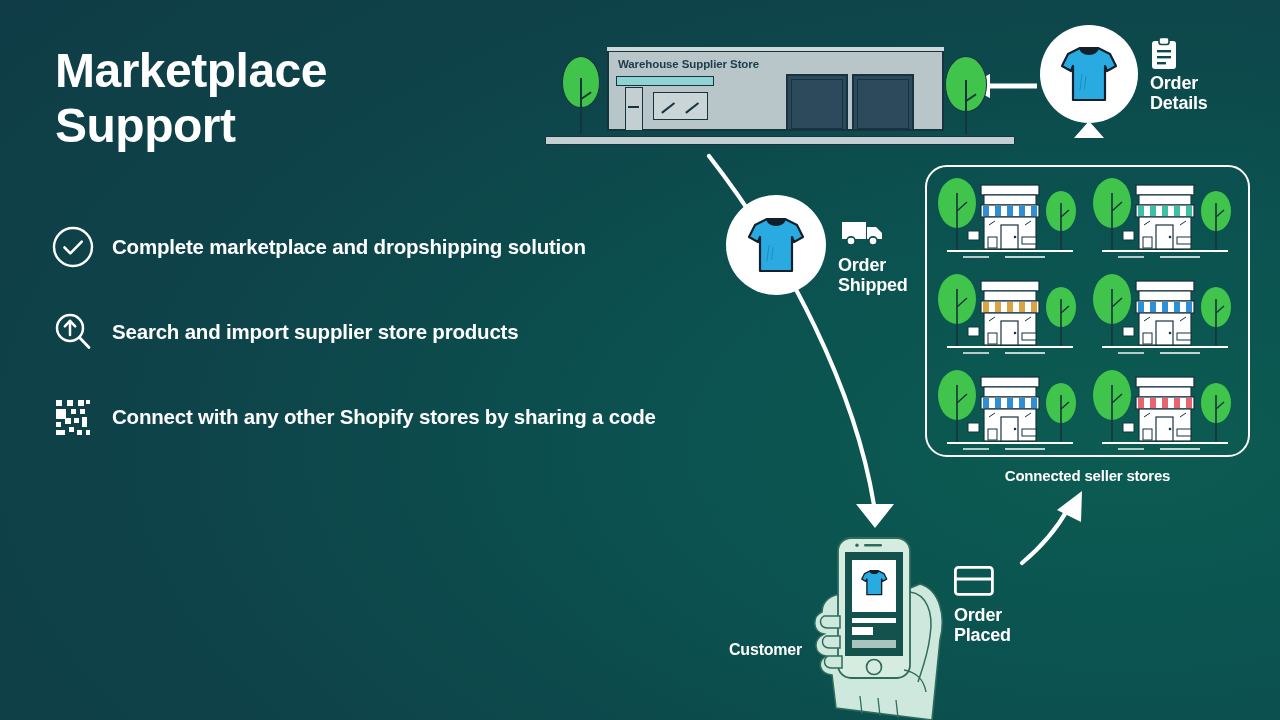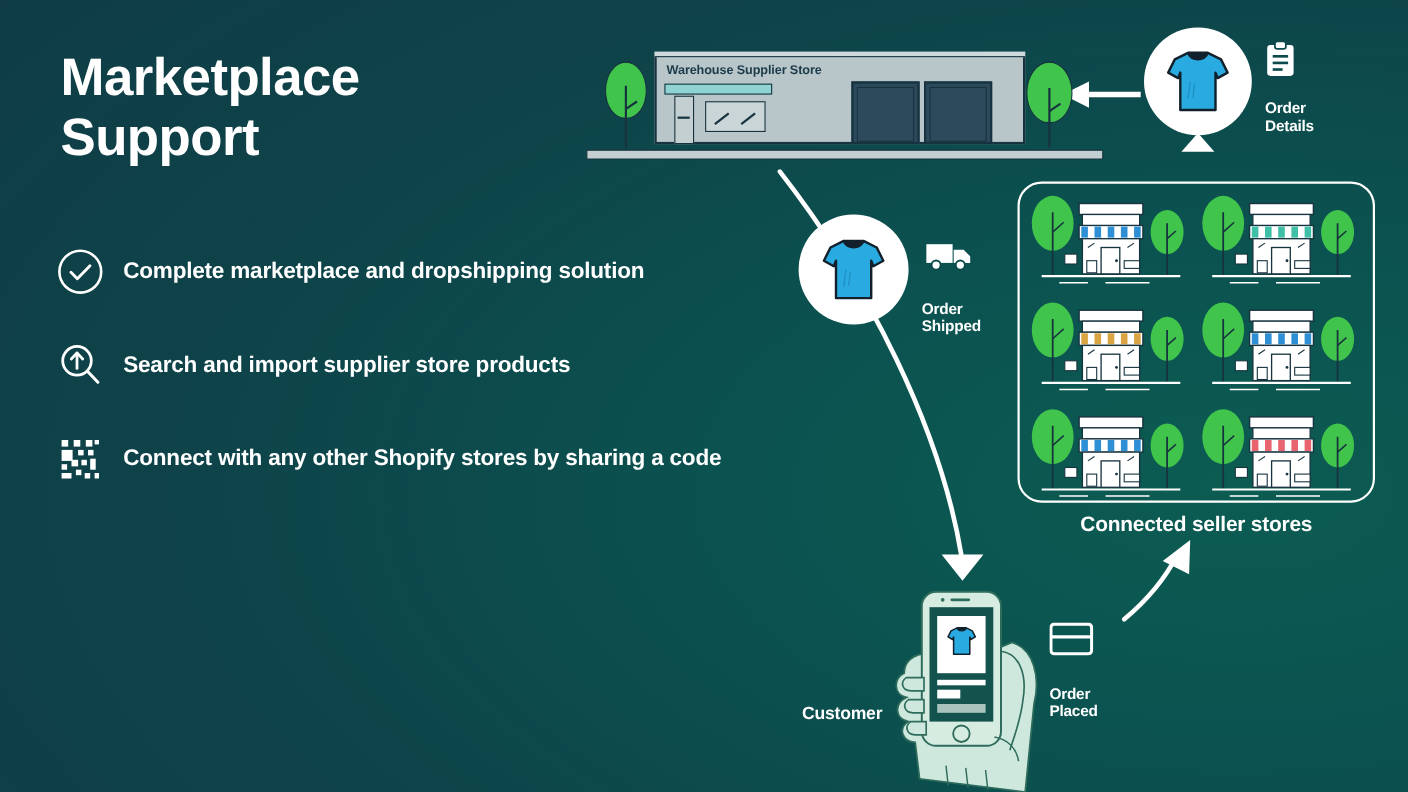--- a/index.html
+++ b/index.html
@@ -42,21 +42,21 @@
   }
   .feature-label {
     color: #ffffff;
     font-size: 20.5px;
     font-weight: bold;
     letter-spacing: -0.2px;
     white-space: nowrap;
   }
 
   
-  #warehouse { position: absolute; left: 528px; top: 30px; width: 480px; height: 115px; }
+  #warehouse { position: absolute; left: 540px; top: 30px; width: 480px; height: 115px; }
   .wh-ground {
     position: absolute; left: 5px; bottom: 0; width: 470px; height: 9px;
     background: #c3cfd1; border: 1.5px solid #17333f; border-radius: 1px;
   }
   .wh-building {
     position: absolute; left: 67px; top: 17px; width: 337px; height: 84px;
     background: #b8c6c9; border: 2px solid #17333f;
   }
   .wh-roofline {
     position: absolute; left: 67px; top: 17px; width: 337px; height: 5px;
@@ -127,41 +127,41 @@
   }
   .node-pointer {
     position: absolute;
     width: 0; height: 0;
     border-left: 15px solid transparent;
     border-right: 15px solid transparent;
     border-bottom: 17px solid #ffffff;
   }
   .node-caption {
     position: absolute;
-    color: #ffffff; font-size: 14px; font-weight: bold; line-height: 1.12;
-    white-space: pre-line; letter-spacing: -0.2px; margin-top: 18px;
+    color: #ffffff; font-size: 18px; font-weight: bold; line-height: 1.12;
+    white-space: pre-line; letter-spacing: -0.2px;
   }
   .caption-icon { position: absolute; }
 
   
   #stores-box {
     position: absolute; left: 925px; top: 165px; width: 325px; height: 292px;
     border: 2.5px solid #ffffff; border-radius: 22px;
   }
   .stores-grid {
     position: absolute; left: 0; top: 0; width: 100%; height: 100%;
     display: grid;
     grid-template-columns: 1fr 1fr;
     grid-template-rows: 1fr 1fr 1fr;
     padding: 8px 6px;
   }
   .store-cell { position: relative; }
   #stores-caption {
     position: absolute; left: 925px; top: 467px; width: 325px;
-    text-align: center; color: #ffffff; font-size: 19px; font-weight: bold;
+    text-align: center; color: #ffffff; font-size: 15px; font-weight: bold;
     letter-spacing: -0.2px;
   }
 
   
   #order-shipped-node { position: absolute; left: 726px; top: 195px; width: 200px; height: 110px; }
 
   
   #customer-label {
     position: absolute; left: 729px; top: 601px;
     color: #ffffff; font-size: 16px; font-weight: bold; letter-spacing: -0.2px; margin-top: 40px;

